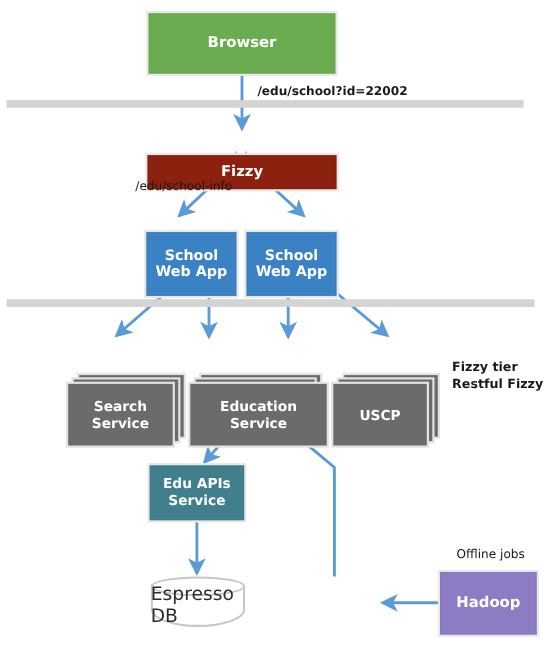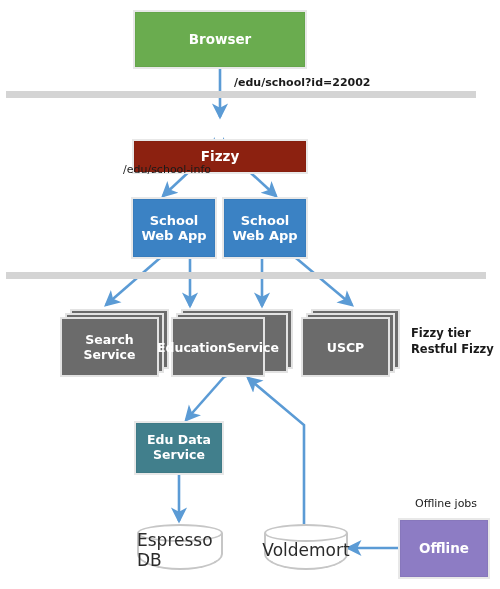--- a/index.html
+++ b/index.html
@@ -33,34 +33,35 @@
     line-height:1.18;
     box-sizing:border-box;
     border:1px solid rgba(0,0,0,0.04);
     box-shadow:0 0 0 2px #e8e8e8;
     z-index:4;
   }
   .node span{display:block;}
 
   .node-browser{font-size:13.5px;}
   .node-fizzy{font-size:13.5px;}
-  .node-webapp{font-size:13px;}
+  .node-webapp{font-size:13px;margin-top:12px;}
   .node-edudata{font-size:12.5px;}
   .node-hadoop{font-size:13.5px;}
 
   
   .stack{
     position:absolute;
     z-index:4;
   }
   .stack .layer{
     position:absolute;
     box-sizing:border-box;
     background:#6b6b6b;
     box-shadow:0 0 0 2px #e3e3e3;
+    margin-top:30px;
   }
   .stack .layer.l3{ left:10px; top:0;  }
   .stack .layer.l2{ left:5px;  top:4px;}
   .stack .layer.l1{
     left:0; top:8px;
     display:flex;
     align-items:center;
     justify-content:center;
     text-align:center;
     color:#ffffff;
@@ -198,53 +199,48 @@
     <div class="layer l3" style="width:95px; height:56px;"></div>
     <div class="layer l2" style="width:95px; height:56px;"></div>
     <div class="layer l1" style="width:95px; height:56px;">
       <span>Search Service</span>
     </div>
   </div>
 
   <div class="stack" style="left:173px; top:311px; width:118px; height:64px;">
     <div class="layer l3" style="width:108px; height:56px;"></div>
     <div class="layer l2" style="width:108px; height:56px;"></div>
-    <div class="layer l1" style="width:90px; height:56px; flex-direction:row;">
+    <div class="layer l1" style="width:124px; height:56px; flex-direction:column;">
       <span>Education</span>
       <span>Service</span>
     </div>
   </div>
 
   <div class="stack" style="left:303px; top:311px; width:95px; height:64px;text-decoration:underline;">
     <div class="layer l3" style="width:85px; height:56px;"></div>
     <div class="layer l2" style="width:85px; height:56px;"></div>
     <div class="layer l1" style="width:85px; height:56px;">
       <span>USCP</span>
     </div>
   </div>
 
   <div class="node node-edudata" style="left:136px; top:423px; width:86px; height:50px; background:#417f8c; flex-direction:column;">
-    <span>Edu Data</span>
+    <span>Edu APIs</span>
     <span>Service</span>
   </div>
 
   <div class="cyl" style="left:137px; top:524px; width:86px; height:52px;">
     <div class="body" style="height:37px;"></div>
     <div class="top"></div>
     <div class="cyl-label">Espresso DB</div>
   </div>
 
-  <div class="cyl" style="left:264px; top:524px; width:84px; height:52px;">
-    <div class="body" style="height:37px;"></div>
-    <div class="top"></div>
-    <div class="cyl-label">Voldemort</div>
-  </div>
 
   <div class="node node-hadoop" style="left:400px; top:520px; width:88px; height:57px; background:#8d7cc4;">
-    <span>Offline</span>
+    <span>Hadoop</span>
   </div>
 
   <div class="label lbl-url" style="left:234px; top:76px;font-weight:bold;">/edu/school?id=22002</div>
 
   <div class="label lbl-url" style="left:123px; top:163px;">/edu/school-info</div>
 
 
   <div class="label lbl-tier" style="left:411px; top:326px; width:86px;">
     <span>Fizzy tier</span><br>
     <span>Restful Fizzy</span>

